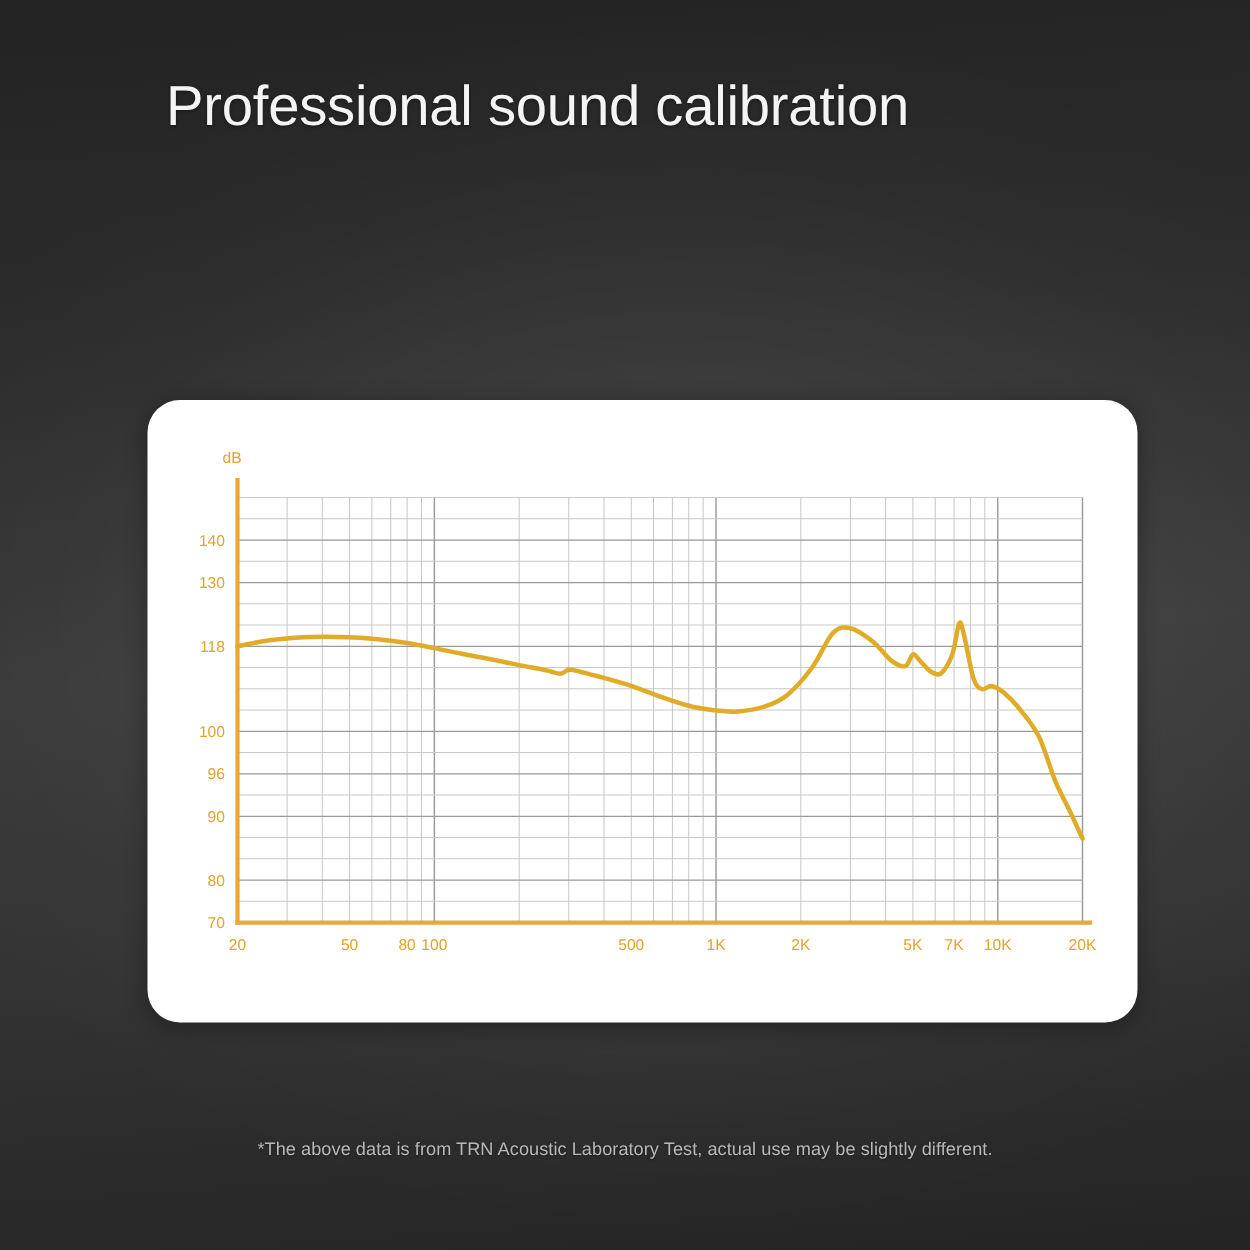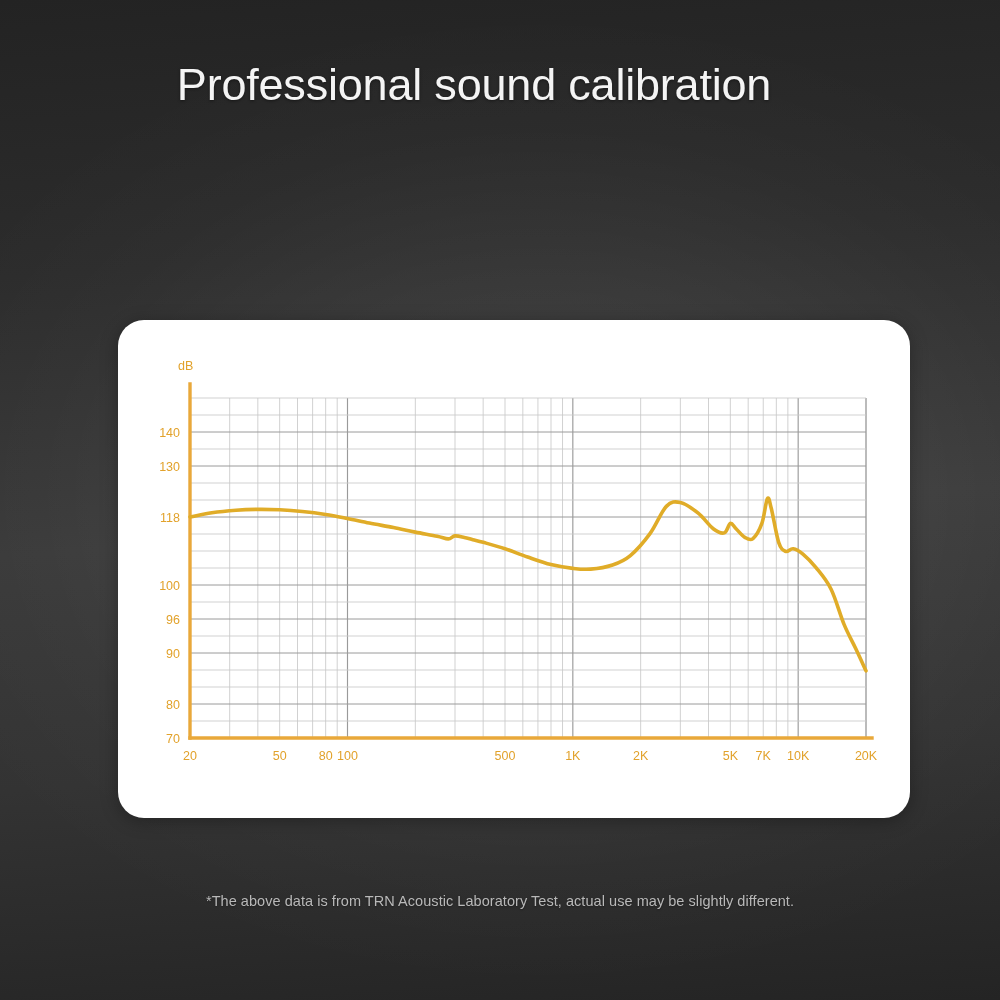--- a/index.html
+++ b/index.html
@@ -34,21 +34,20 @@
     left: 0;
     top: 55px;
     width: 860px;
     text-align: center;
     color: #f4f4f4;
     font-size: 45px;
     line-height: 1.33;
     font-weight: 400;
     letter-spacing: -0.2px;
     text-shadow: 0 1px 3px rgba(0,0,0,0.45);
-    padding-left: 44px;
   }
   #headline .hl-line { display: block; white-space: nowrap; }
 
   
   #chart-card {
     position: absolute;
     left: 118px;
     top: 320px;
     width: 792px;
     height: 498px;
@@ -63,21 +62,21 @@
     left: 0; top: 0;
     width: 792px;
     height: 498px;
   }
   #chart-svg { display: block; width: 792px; height: 498px; }
 
   
   #footnote {
     position: absolute;
     left: 0;
-    top: 893px;
+    top: 912px;
     width: 1000px;
     text-align: center;
     color: #b9b9b9;
     font-size: 14.5px;
     letter-spacing: 0.05px;
     text-shadow: 0 1px 2px rgba(0,0,0,0.35);
   }
 
   .axis-label-text { font-size: 12.5px; fill: #e2a22b; font-family: "Liberation Sans", sans-serif; }
   .tick-text { font-size: 12.5px; fill: #e2a22b; font-family: "Liberation Sans", sans-serif; }

